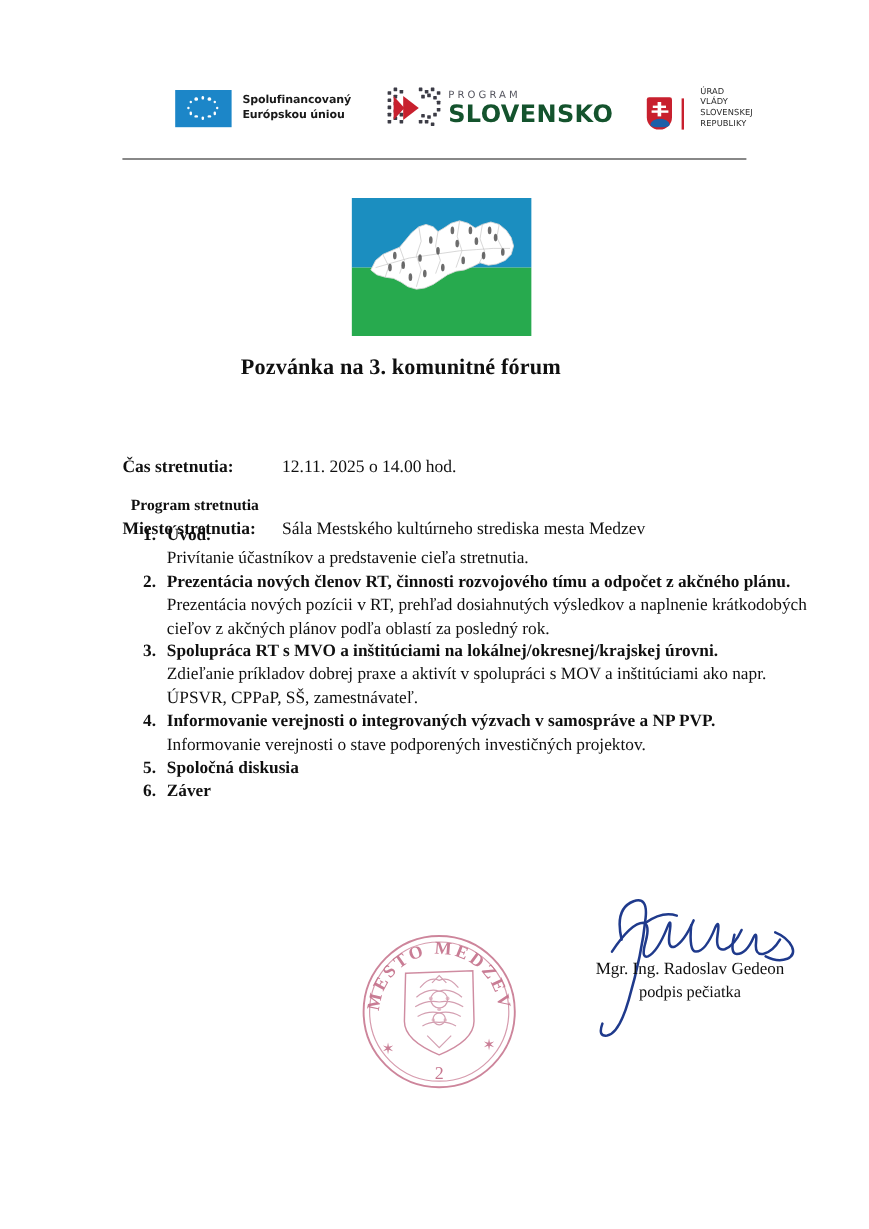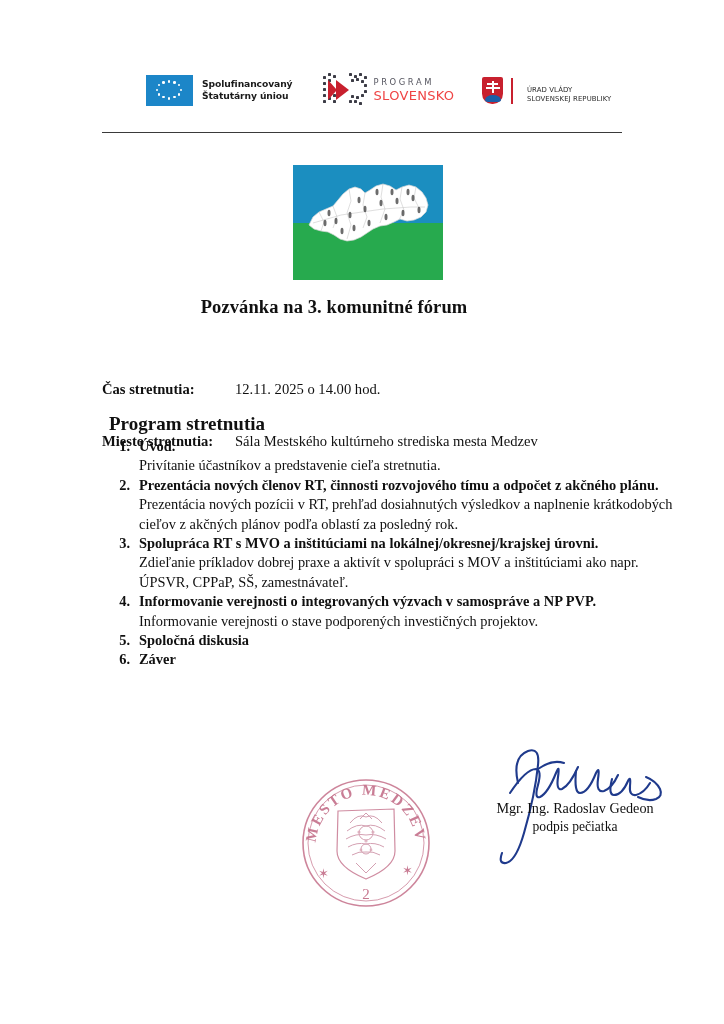--- a/index.html
+++ b/index.html
@@ -102,24 +102,24 @@
   .ps-words { line-height: 1; }
   .ps-top {
     font-family: "DejaVu Sans", sans-serif;
     font-size: 8.4px;
     letter-spacing: 2.6px;
     color: #55555f;
     font-weight: normal;
   }
   .ps-bottom {
     font-family: "DejaVu Sans", sans-serif;
-    font-size: 13px;
-    font-weight: normal;
+    font-size: 20px;
+    font-weight: bold;
     letter-spacing: 0.3px;
-    color: #ef4444;
+    color: #14532d;
     margin-top: 2px;
   }
 
   
   .uv-logo {
     display: flex;
     align-items: flex-end;
     gap: 8px;
     margin-left: 28px;
   }
@@ -242,21 +242,21 @@
     width: 133px;
     flex: none;
   }
   .meta-value { flex: 1; }
 
   
   .program-head {
     position: absolute;
     left: 109px;
     top: 413px;
-    font-size: 19px;
+    font-size: 13px;
     font-weight: bold;
   }
   .agenda {
     position: absolute;
     left: 102px;
     top: 437px;
     width: 580px;
     font-size: 14.4px;
     line-height: 19.4px;
   }
@@ -328,21 +328,21 @@
       <span class="eu-star" style="left:31.6px;top:18.7px"></span>
       <span class="eu-star" style="left:27.3px;top:21.4px"></span>
       <span class="eu-star" style="left:21.7px;top:22.5px"></span>
       <span class="eu-star" style="left:16.1px;top:21.4px"></span>
       <span class="eu-star" style="left:11.8px;top:18.7px"></span>
       <span class="eu-star" style="left:9.8px;top:14px"></span>
       <span class="eu-star" style="left:11.8px;top:9.3px"></span>
       <span class="eu-star" style="left:16.1px;top:6.6px"></span>
     </div>
     <div class="eu-text">Spolufinancovaný
-Štatutárny úniou</div>
+Európskou úniou</div>
   </div>
 
   <div class="ps-logo">
     <div class="ps-mark">
       <span class="ps-dot" style="left:0px;top:3px"></span>
       <span class="ps-dot" style="left:5px;top:0px"></span>
       <span class="ps-dot" style="left:10px;top:2px"></span>
       <span class="ps-dot" style="left:0px;top:9px"></span>
       <span class="ps-dot" style="left:5px;top:6px"></span>
       <span class="ps-dot" style="left:0px;top:15px"></span>

